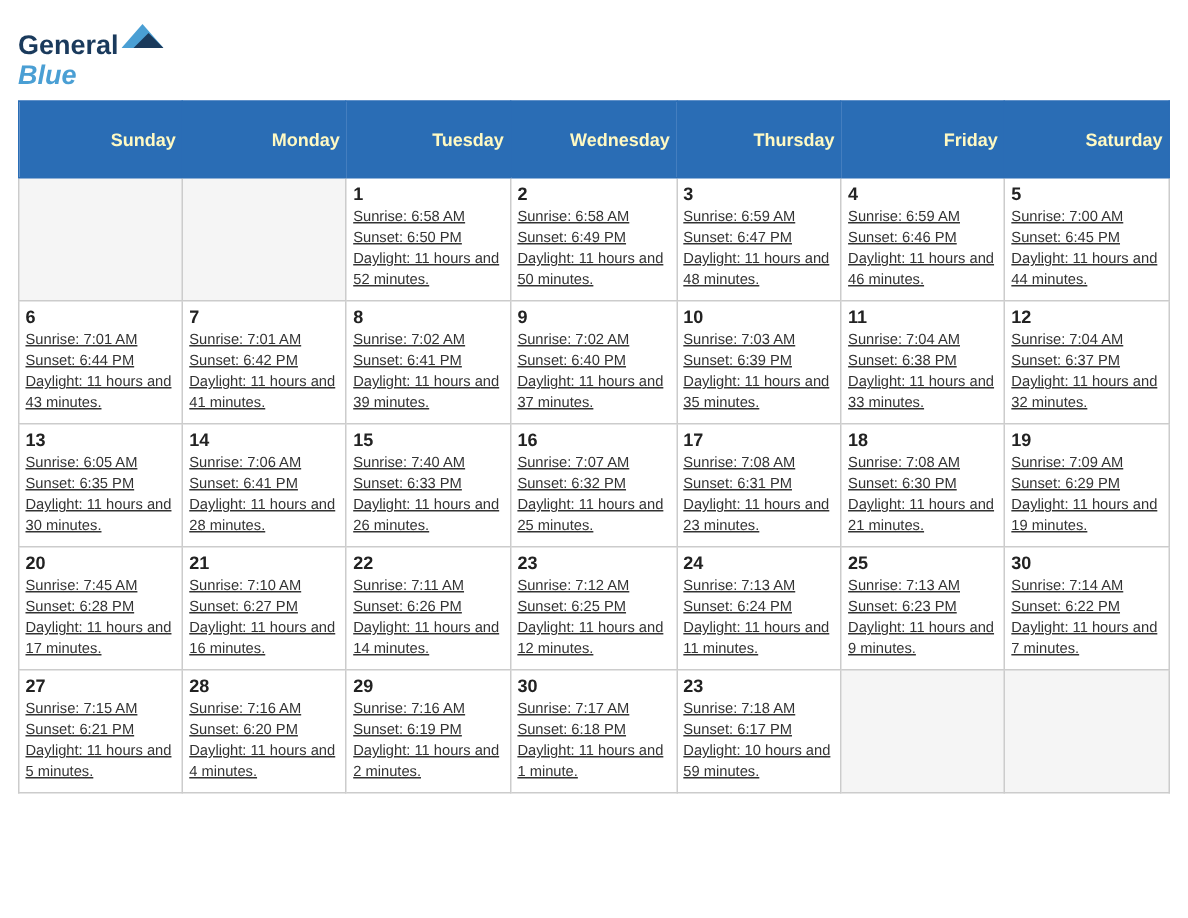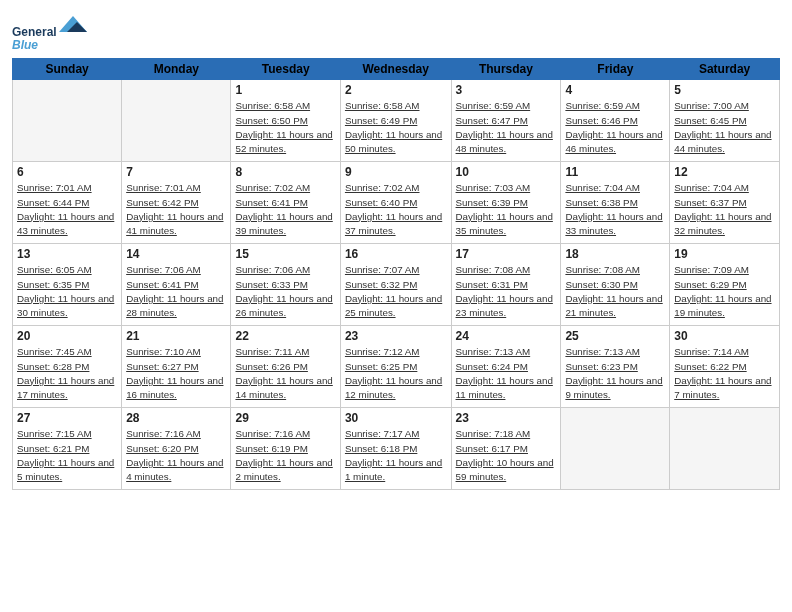--- a/index.html
+++ b/index.html
@@ -19,21 +19,21 @@
       align-items: flex-start;
       justify-content: space-between;
       margin-bottom: 6px;
     }
     .logo {
       display: flex;
       align-items: center;
       margin-top: 4px;
     }
     .logo-text {
-      font-size: 12px;
+      font-size: 18px;
       font-weight: bold;
       color: #1a3a5c;
       line-height: 1.1;
     }
     .logo-text span {
       color: #4a9fd4;
       font-style: italic;
     }
     .logo-icon {
       width: 28px;
@@ -54,23 +54,23 @@
       color: #444;
       font-weight: normal;
     }
     .calendar {
       width: 100%;
       border-collapse: collapse;
       font-size: 10.5px;
     }
     .calendar th {
       background: #2a6db5;
-      color: #000000;
-      padding: 3px 4px;
-      text-align: center;
+      color: #fef9c3;
+      padding: 18px 4px;
+      text-align: right;
       font-size: 12px;
       font-weight: bold;
       border: 1px solid #2a6db5;
     }
     .calendar td {
       border: 1px solid #ccc;
       vertical-align: top;
       padding: 3px 4px;
       width: 113px;
       min-height: 70px;
@@ -230,21 +230,21 @@
           </td>
           <td>
             <div class="cell-day">14</div>
             <div class="cell-info">Sunrise: 7:06 AM
 Sunset: 6:41 PM
 Daylight: 11 hours
 and 28 minutes.</div>
           </td>
           <td>
             <div class="cell-day">15</div>
-            <div class="cell-info">Sunrise: 7:06 AM
+            <div class="cell-info">Sunrise: 7:40 AM
 Sunset: 6:33 PM
 Daylight: 11 hours
 and 26 minutes.</div>
           </td>
           <td>
             <div class="cell-day">16</div>
             <div class="cell-info">Sunrise: 7:07 AM
 Sunset: 6:32 PM
 Daylight: 11 hours
 and 25 minutes.</div>

